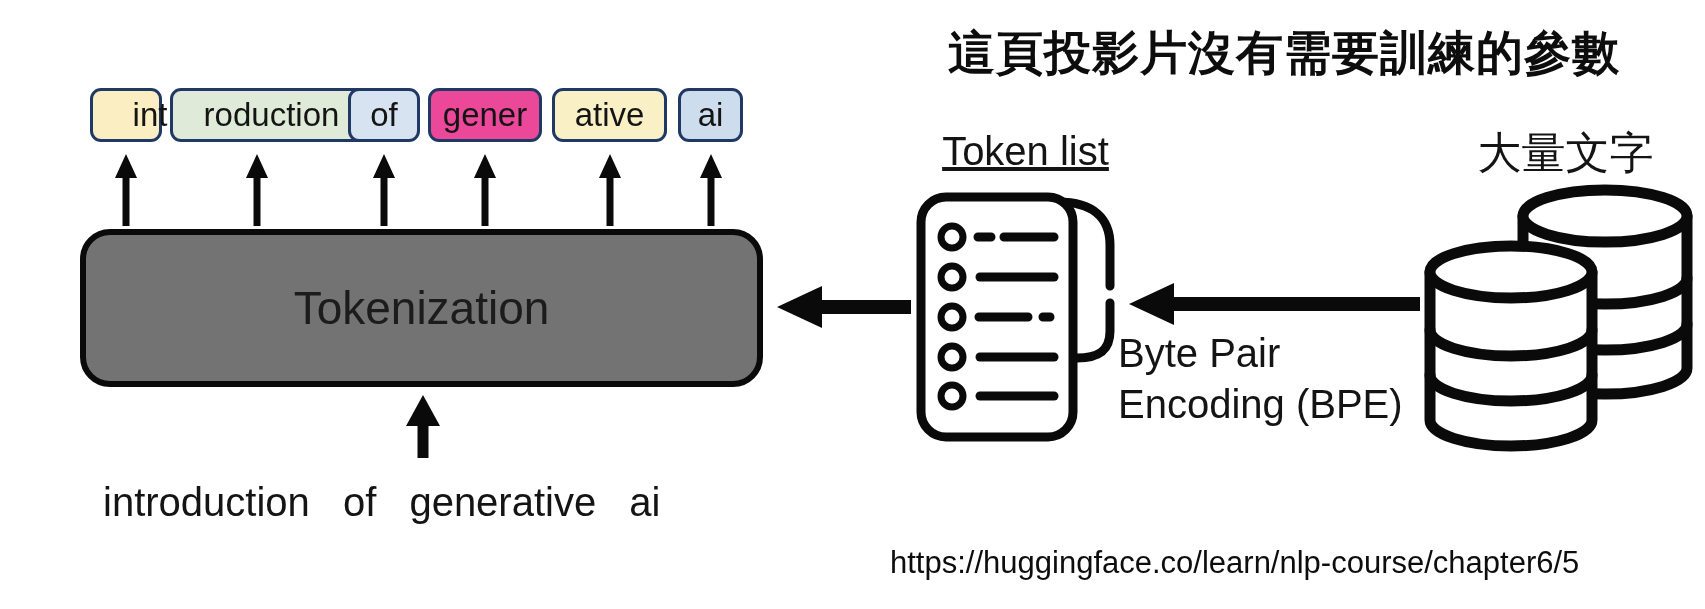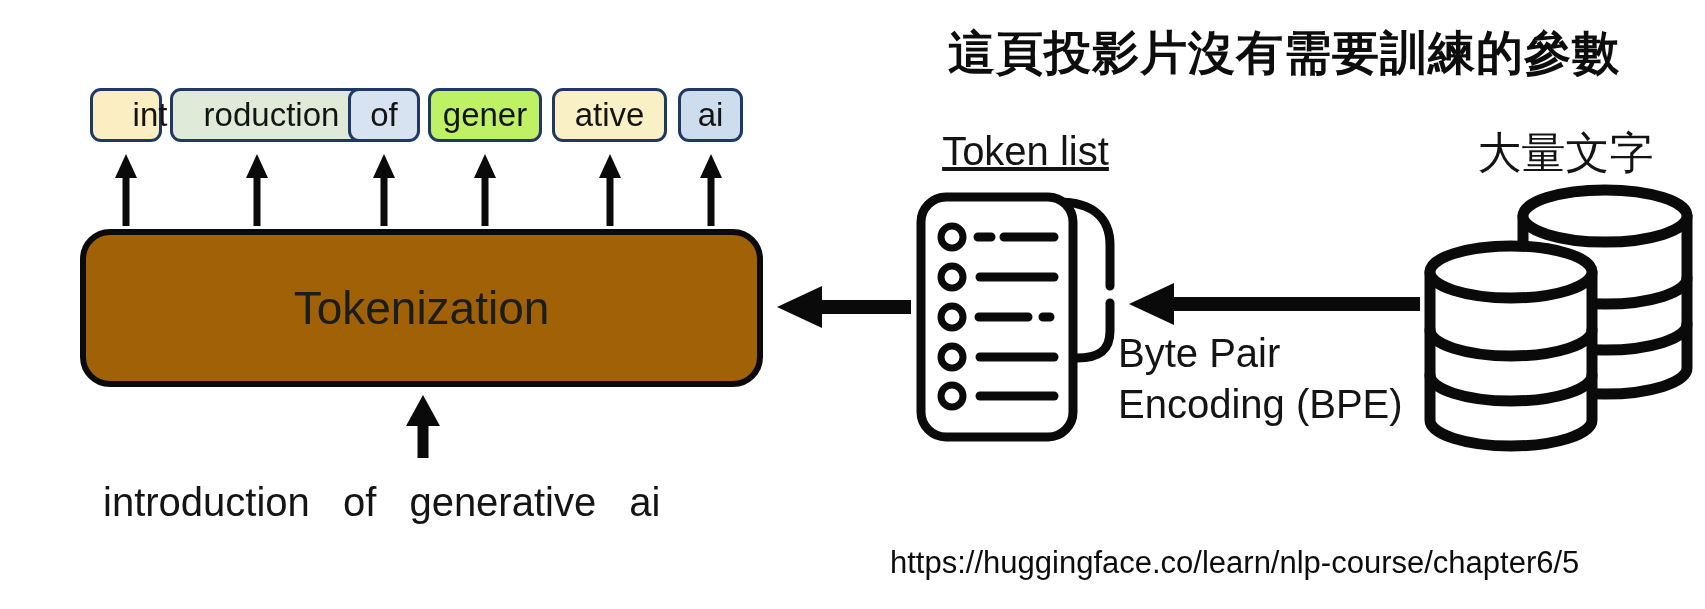--- a/index.html
+++ b/index.html
@@ -60,25 +60,25 @@
   svg{position:absolute;left:0;top:0;}
 </style>
 </head>
 <body>
 
 <div id="canvas">
 
   <div class="chip" style="left: 90px; width: 72px; background-color: rgb(252, 238, 195); padding-left: 48px;">int</div>
   <div class="chip" style="left: 170px; width: 203px; background-color: rgb(223, 235, 216);">roduction</div>
   <div class="chip" style="left: 348px; width: 72px; background-color: rgb(216, 227, 241);">of</div>
-  <div class="chip" style="left: 428px; width: 114px; background-color: #bef264;">gener</div>
+  <div class="chip" style="left: 428px; width: 114px; background-color: #ec4899;">gener</div>
   <div class="chip" style="left: 552px; width: 115px; background-color: rgb(250, 240, 198); text-align: right;">ative</div>
   <div class="chip" style="left: 678px; width: 65px; background-color: rgb(205, 221, 237);">ai</div>
 
-  <div id="tokenization-box" style="background-color: #a16207;">
+  <div id="tokenization-box" style="background-color: #737373;">
     <span>Tokenization</span>
   </div>
 
   <div id="input-sentence">introduction of generative ai</div>
 
   <div id="slide-title">這頁投影片沒有需要訓練的參數</div>
   <div id="token-list-label">Token list</div>
   <div id="corpus-label">大量文字</div>
   <div id="bpe-label">
     <div>Byte Pair</div>

